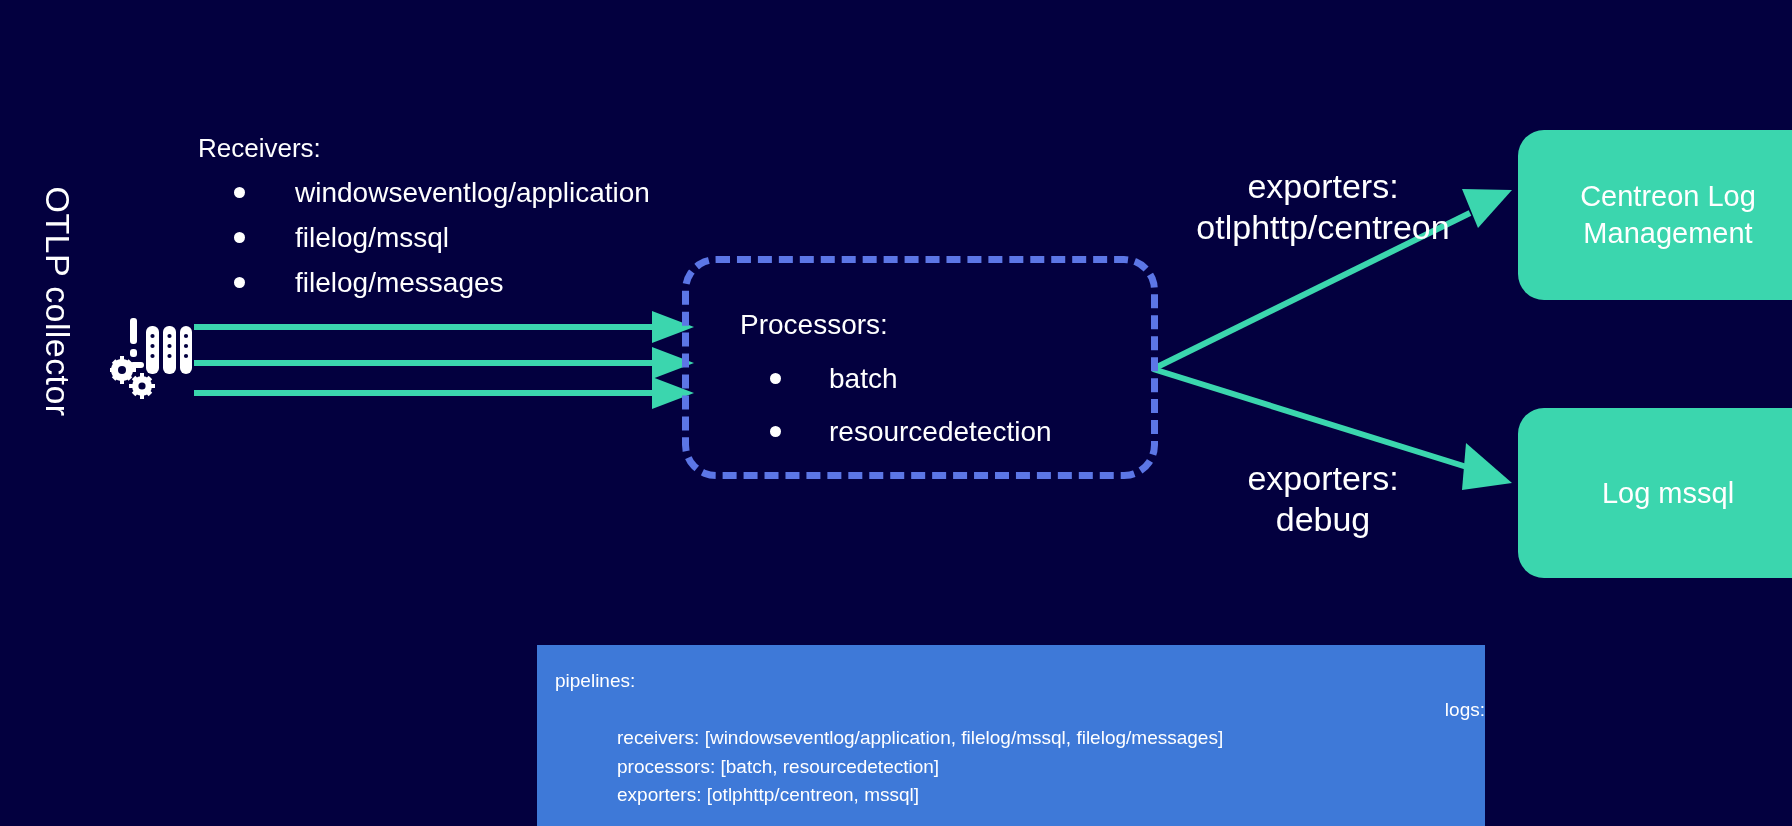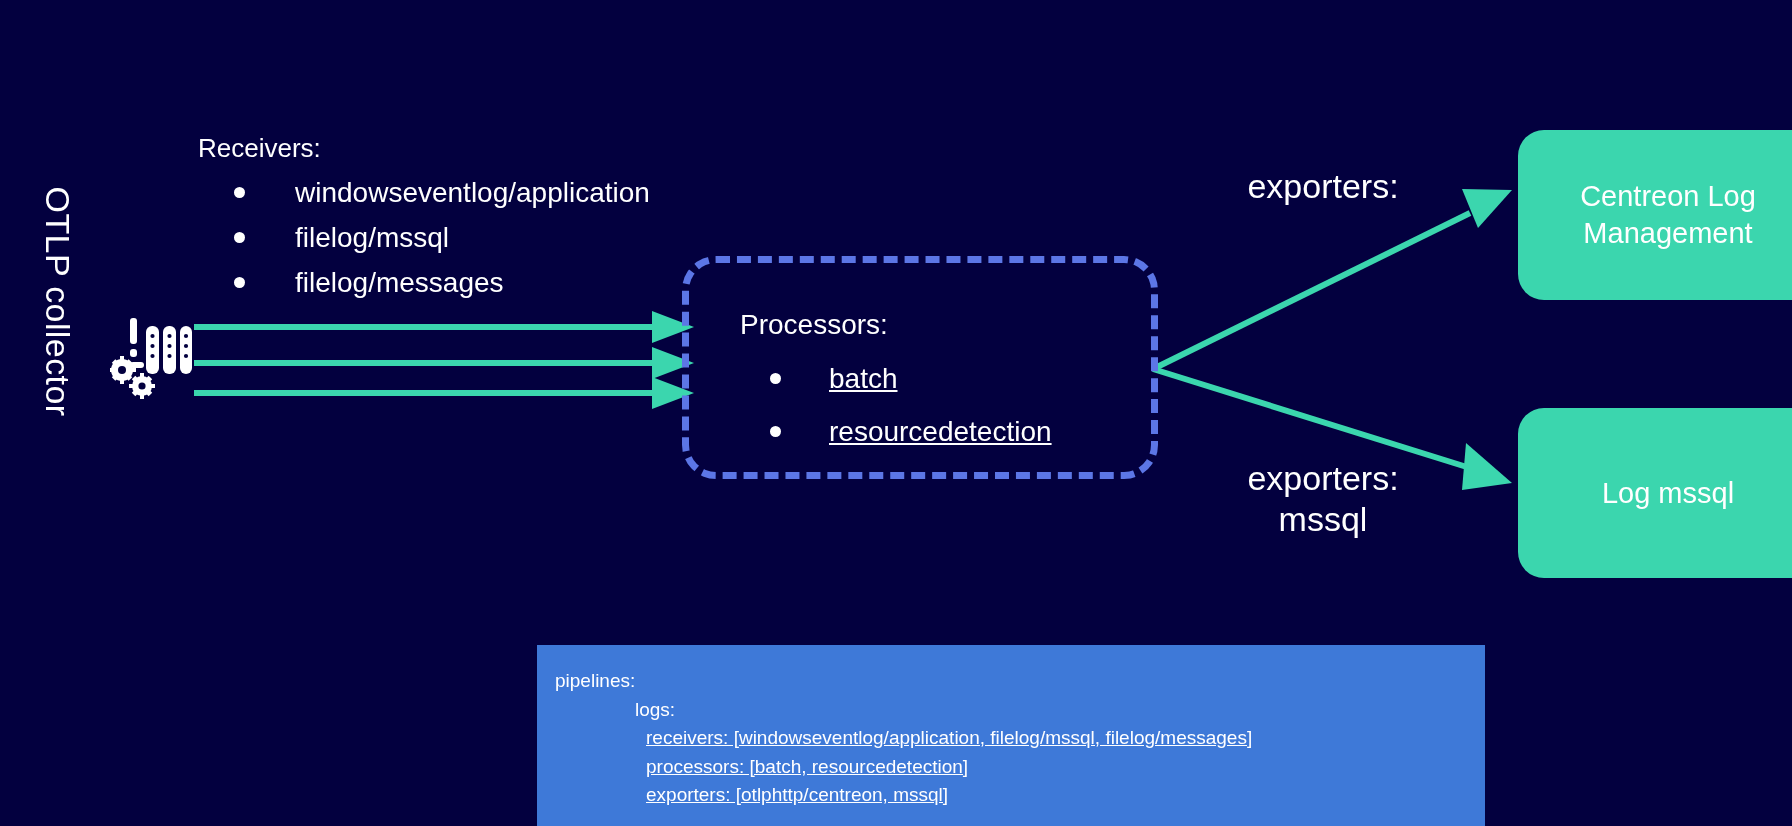--- a/index.html
+++ b/index.html
@@ -105,21 +105,20 @@
   #processors-content .heading { margin-bottom: 12px; }
   #processors-content ul {
     list-style: none;
     margin: 0;
     padding: 0;
   }
   #processors-content li {
     display: flex;
     align-items: center;
     margin-top: 20px;
-    text-decoration: underline;
   }
   #processors-content li .bullet {
     display: inline-block;
     width: 11px;
     height: 11px;
     border-radius: 50%;
     background: #ffffff;
     margin-left: 30px;
     margin-right: 48px;
     flex: 0 0 auto;
@@ -162,22 +161,22 @@
     width: 948px;
     height: 211px;
     background: #3e79d8;
     box-sizing: border-box;
     padding: 22px 0 0 0;
     font-size: 19px;
     line-height: 1.5;
     color: #ffffff;
   }
   #config-panel .cfg-l1 { margin-left: 18px; }
-  #config-panel .cfg-l2 { margin-left: 98px; }
-  #config-panel .cfg-l3 { margin-left: 109px; text-decoration: underline; }
+  #config-panel .cfg-l2 { margin-left: 98px; text-align: right; }
+  #config-panel .cfg-l3 { margin-left: 80px; }
 </style>
 </head>
 <body>
 
 <div id="stage">
 
   <div id="otlp-label">OTLP collector</div>
 
   <div id="collector-icon">
     <svg width="82" height="84" viewBox="0 0 82 84" xmlns="http://www.w3.org/2000/svg">
@@ -283,24 +282,25 @@
       </li>
       <li>
         <span class="bullet"></span>
         <span>resourcedetection</span>
       </li>
     </ul>
   </div>
 
   <div class="exporter-label" id="exporter-label-centreon">
     <div>exporters:</div>
+    <div>otlphttp/centreon</div>
   </div>
   <div class="exporter-label" id="exporter-label-debug">
     <div>exporters:</div>
-    <div>mssql</div>
+    <div>debug</div>
   </div>
 
   <div class="dest-box" id="dest-centreon">
     <span>Centreon Log Management</span>
   </div>
   <div class="dest-box" id="dest-logfiles">
     <span>Log mssql</span>
   </div>
 
   <div id="config-panel">

